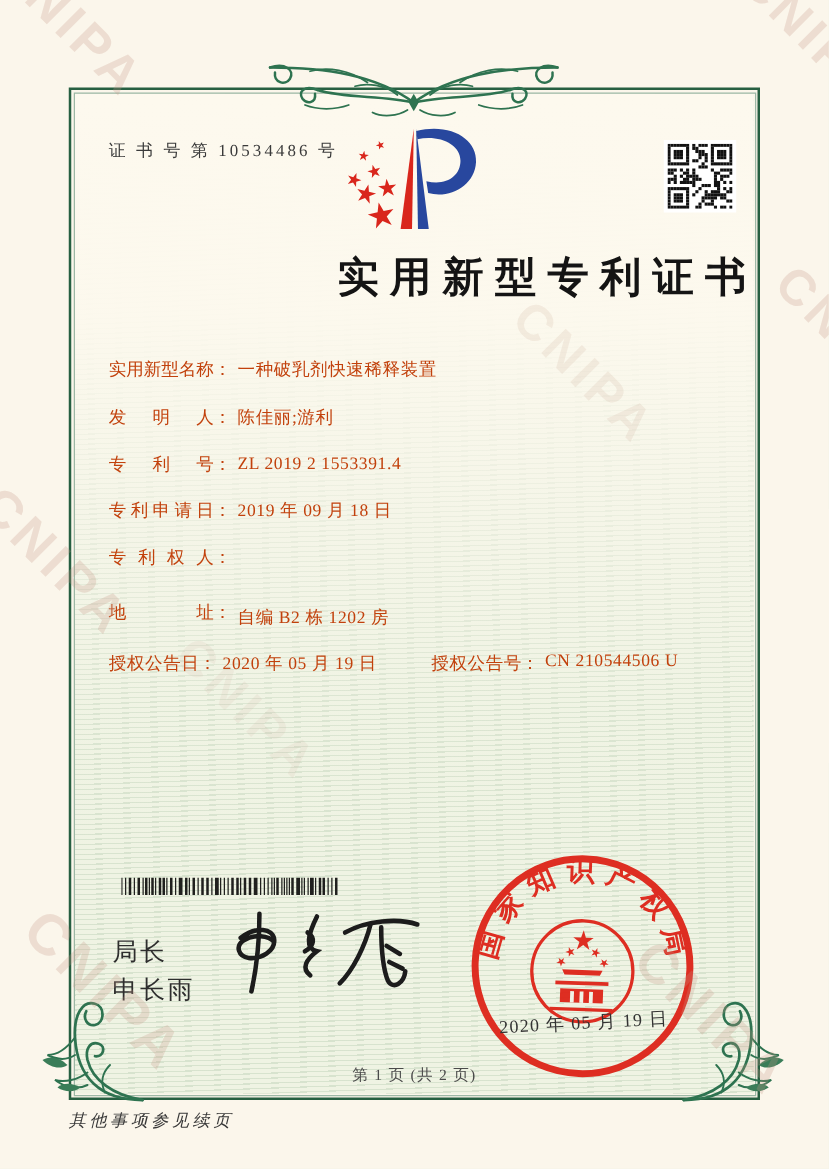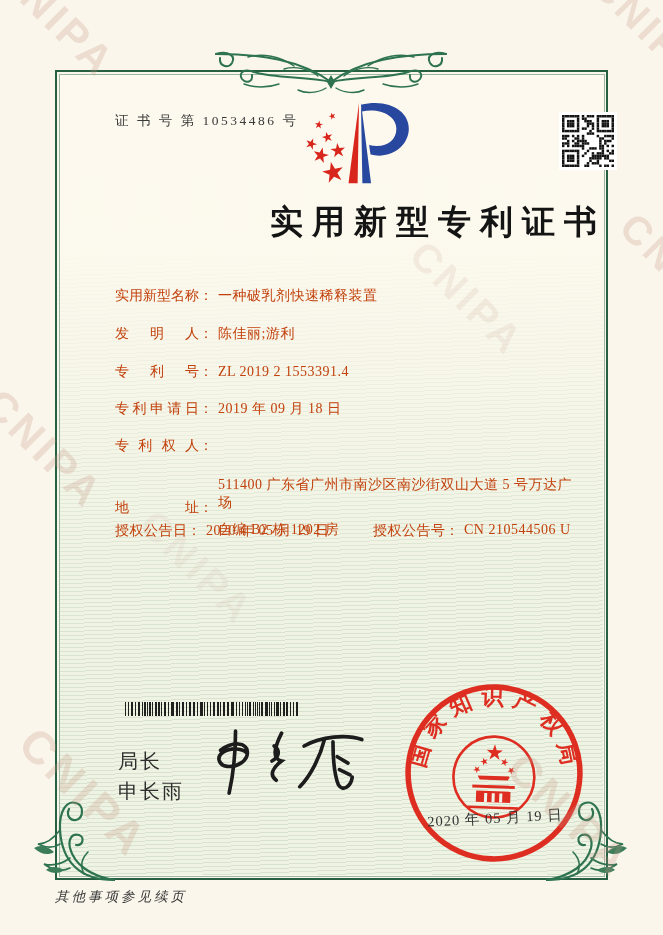--- a/index.html
+++ b/index.html
@@ -22,21 +22,21 @@
   .frame::after{
     content:"";position:absolute;inset:1.5px;border:1px solid #9cb8a5;pointer-events:none;
   }
   .cert-bg{
     position:absolute;inset:3px;
     background:
       linear-gradient(180deg,#fdf9ee 0%,rgba(253,249,238,0.95) 22%,rgba(250,247,236,0.55) 42%,rgba(246,246,232,0.12) 62%,rgba(240,244,228,0) 80%),
       repeating-linear-gradient(178deg,rgba(120,162,122,0.20) 0 1px,rgba(120,162,122,0) 1px 4px),
       #eff3e3;
   }
-  .cert-content{position:absolute;inset:0;z-index:3;margin-left:28px;}
+  .cert-content{position:absolute;inset:0;z-index:3;}
   
   .cert-no{position:absolute;left:30px;top:40px;font-size:13.5px;color:#3a3a3a;letter-spacing:2.5px;}
   .logo{position:absolute;left:208px;top:22px;width:134px;height:98px;}
   .qr-wrap{position:absolute;left:474px;top:40px;width:58px;height:58px;background:#fff;padding:3px;box-sizing:border-box;}
   .qr-wrap svg{width:100%;height:100%;display:block;}
   .title{
     position:absolute;left:0;top:128px;width:100%;text-align:right;
     font-size:33px;font-weight:bold;color:#141414;letter-spacing:9px;text-indent:9px;
   }
   
@@ -355,21 +355,21 @@
         <span class="colon">：</span>
       <span class="val">2019 年 09 月 18 日</span>
     </div>
     <div class="row" style="top:365px">
       <span class="lbl">专利权人</span>
         <span class="colon">：</span>
     </div>
     <div class="row" style="top:404px">
       <span class="lbl">地址</span>
         <span class="colon">：</span>
-      <span class="val"><span>511400 广东省广州市南沙区南沙街双山大道 5 号万达广场</span><span class="line2">自编 B2 栋 1202 房</span></span>
+      <span class="val"><span class="line2">自编 B2 栋 1202 房</span></span>
     </div>
     <div class="row" style="top:450px">
       <span class="lbl narrow">授权公告日</span>
         <span class="colon">：</span>
       <span class="val">2020 年 05 月 19 日</span>
       <span class="grant-group2">
         <span class="lbl narrow">授权公告号</span>
           <span class="colon">：</span>
         <span class="val">CN 210544506 U</span>
       </span>
@@ -471,20 +471,21 @@
           <path d="M-9,16 L-6,16 L-6,25 L-9,25 Z" fill="#f1f3e8"></path>
           <path d="M-1.5,16 L1.5,16 L1.5,25 L-1.5,25 Z" fill="#f1f3e8"></path>
           <path d="M6,16 L9,16 L9,25 L6,25 Z" fill="#f1f3e8"></path>
           <path d="M-25,29 L25,29 L25,31.5 L-25,31.5 Z"></path>
         </g>
       </g>
     </svg>
 
     <div class="seal-date">2020 年 05 月 19 日</div>
 
+    <div class="page-info">第 1 页 (共 2 页)</div>
   </div>
 </div>
 
 <svg class="ornament-corner bl" viewBox="0 0 96 104">
   <g fill="none" stroke="#2e7350" stroke-width="2.2" stroke-linecap="round">
     <path d="M90,94 C56,94 38,76 36,44 C35,26 42,14 52,17 C60,19 60,32 52,34 C46,35 42,29 45,23"></path>
     <path d="M90,94 C66,90 50,78 46,62 C44,53 48,47 55,49 C61,51 59,60 52,59"></path>
     <path d="M36,44 C30,52 22,58 14,58 C22,62 30,62 36,58" stroke-width="1.6"></path>
     <path d="M46,72 C38,78 28,80 20,78 C28,84 38,86 46,82" stroke-width="1.6"></path>
     <path d="M60,88 C56,80 58,72 64,66" stroke-width="1.6"></path>

